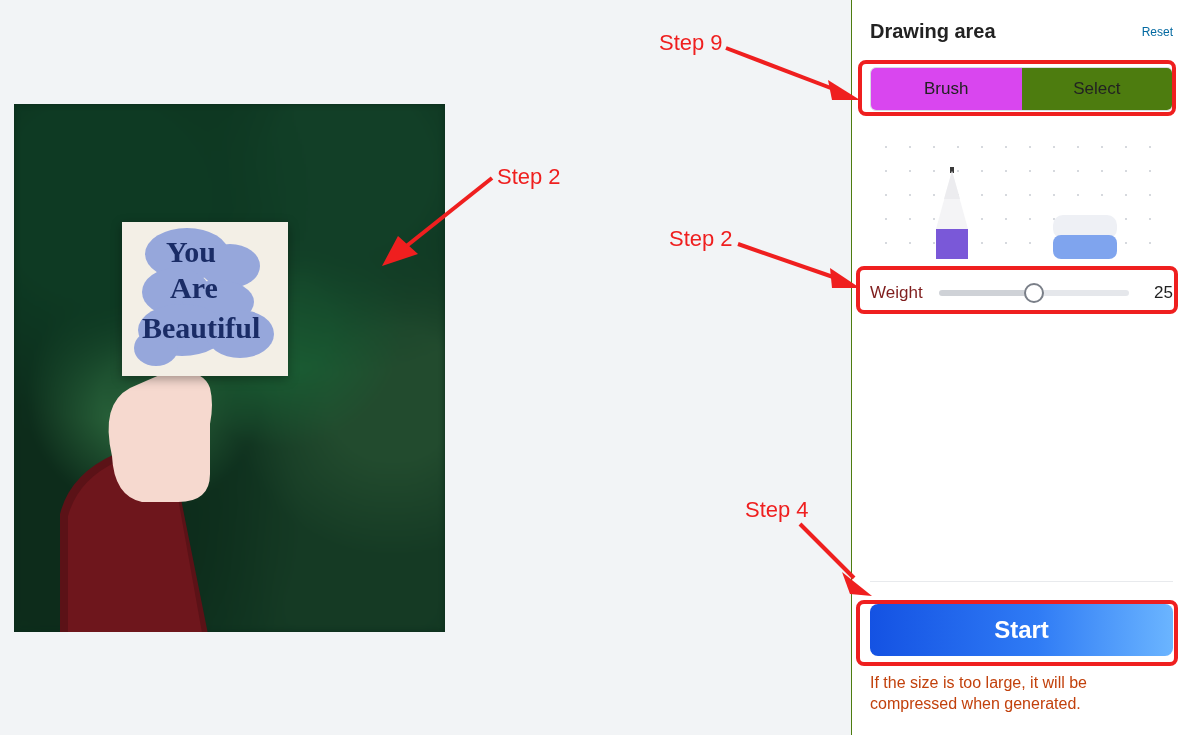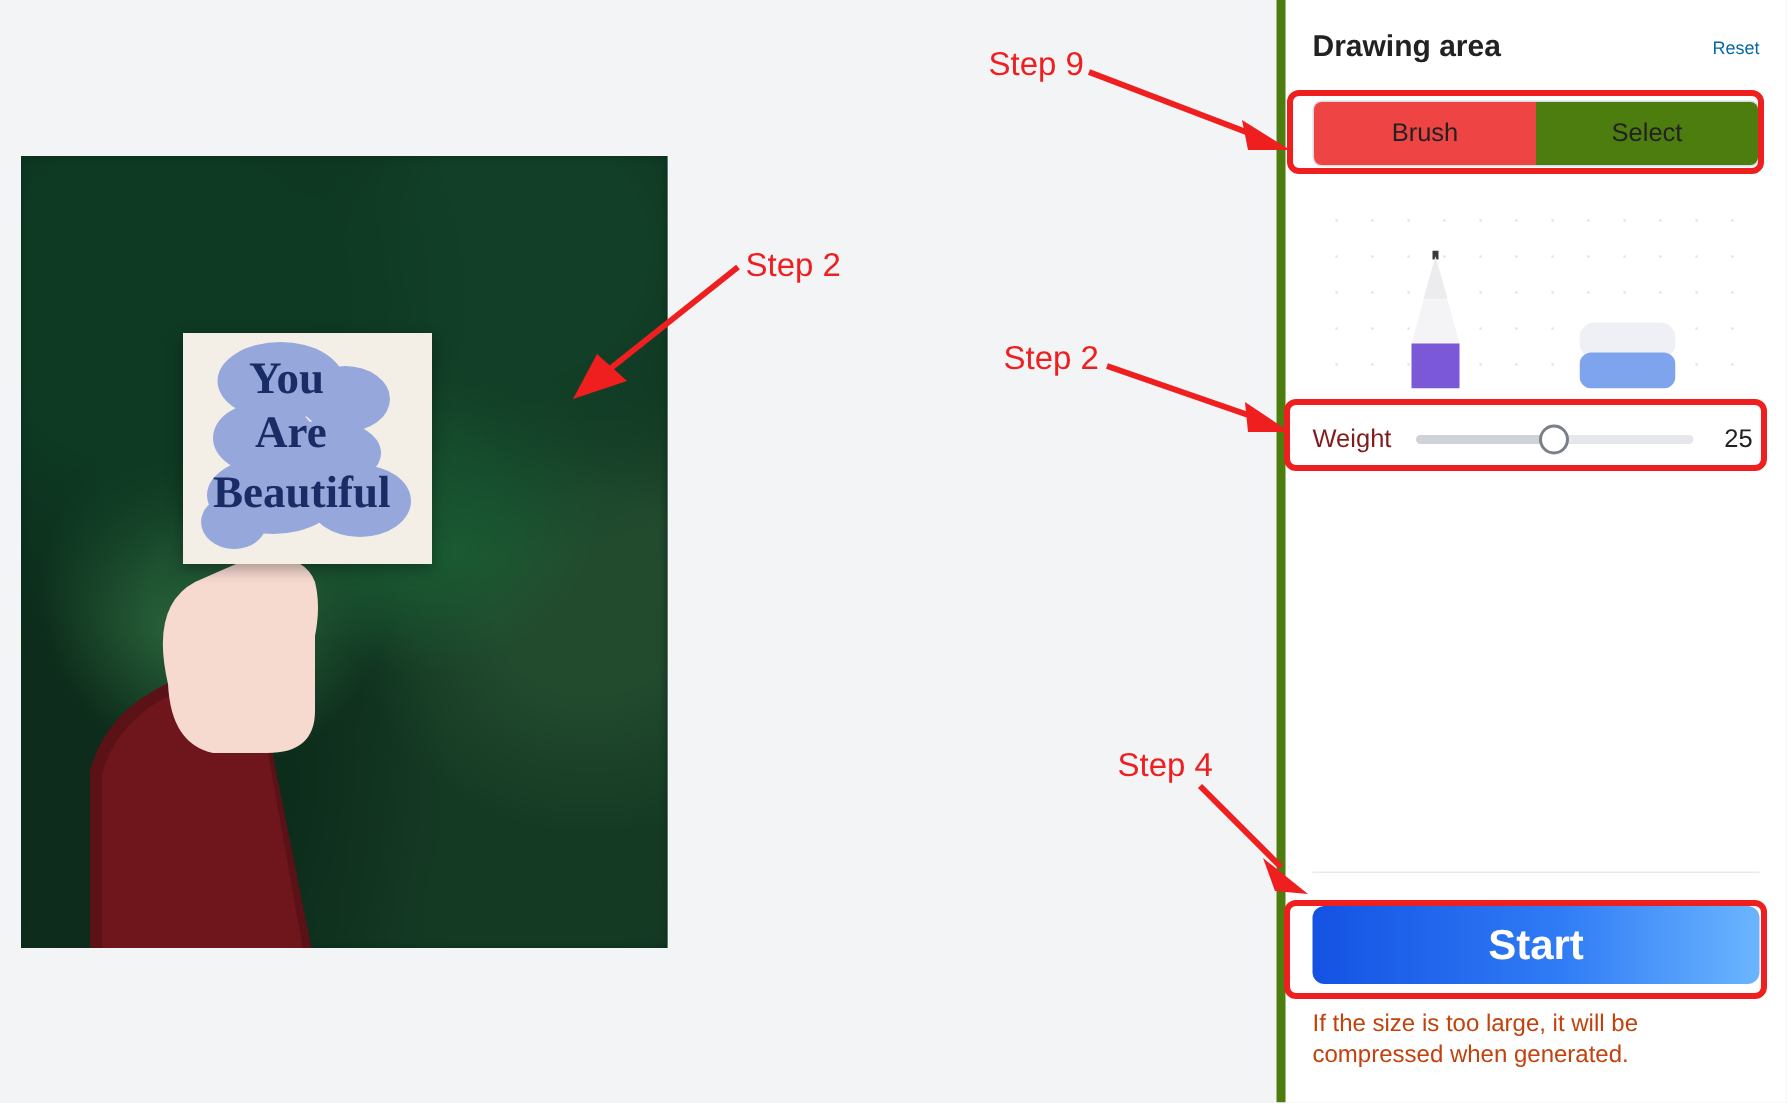--- a/index.html
+++ b/index.html
@@ -61,38 +61,38 @@
     left:46px; top:240px;
     width:170px; height:300px;
   }
 
   
   .panel {
     position:absolute;
     top:0; right:0;
     width:340px; height:735px;
     background:#fff;
-    border-left:6px solid #4d7c0f;
+    border-left:1px solid #4d7c0f;
     padding:20px 18px 0 18px;
   }
   .panel-header{
     display:flex; justify-content:space-between; align-items:center;
     margin-bottom:24px;
   }
   .panel-title{ font-size:20px; font-weight:700; color:#222;}
   .reset-link{ font-size:12px; color:#0369a1; cursor:pointer;}
 
   .mode-toggle{
     display:flex; height:44px;
     border:1px solid #d8dce2; border-radius:6px; overflow:hidden;
     margin-bottom:20px;
   }
   .mode-btn{
     flex:1; display:flex; align-items:center; justify-content:center;
-    font-size:17px; color:#222; background:#ef4444; cursor:pointer;
+    font-size:17px; color:#222; background:#d946ef; cursor:pointer;
   }
   .mode-btn.inactive{ background:#4d7c0f;}
 
   .tool-area{
     position:relative;
     height:128px;
     background-image:
       radial-gradient(#d6d9de 1px, transparent 1px);
     background-size:24px 24px;
     background-position:4px 4px;
@@ -113,30 +113,30 @@
     position:absolute; left:0; right:0; top:50%; transform:translateY(-50%);
     height:6px; border-radius:3px;
     background:linear-gradient(to right,#cfd2d7 0 50%,#e5e7eb 50% 100%);
   }
   .slider-thumb{
     position:absolute; top:50%; left:50%;
     transform:translate(-50%,-50%);
     width:20px; height:20px; border-radius:50%;
     background:#fff; border:2px solid #7a7f88;
   }
-  .weight-val{ font-size:17px; color:#222; width:28px; text-align:center;}
+  .weight-val{ font-size:17px; color:#222; width:28px; text-align:right;}
 
   .panel-bottom{
     position:absolute; left:18px; right:18px; bottom:20px;
   }
   .hr{ height:1px; background:#e8eaed; margin-bottom:22px;}
   .start-btn{
     width:100%; height:52px; border:none; border-radius:8px;
     background:linear-gradient(90deg,#1452e3 0%, #2f7bf5 55%, #6bb5ff 100%);
-    color:#fff; font-size:28px; font-weight:600; cursor:pointer;
+    color:#fff; font-size:24px; font-weight:600; cursor:pointer;
     margin-bottom:16px;
   }
   .hint{ font-size:16px; color:#c2410c; line-height:1.35;}
 
   
   .anno-label{
     position:absolute; color:#ef1f1f; font-size:22px; font-weight:400;
     pointer-events:none;
   }
   .anno-box{

